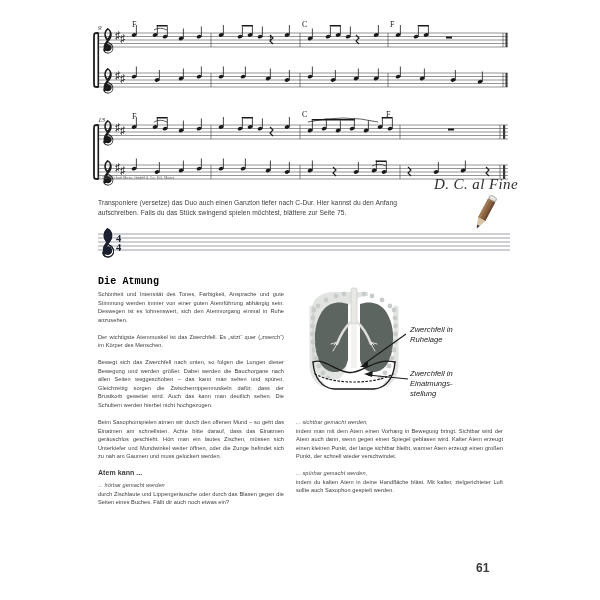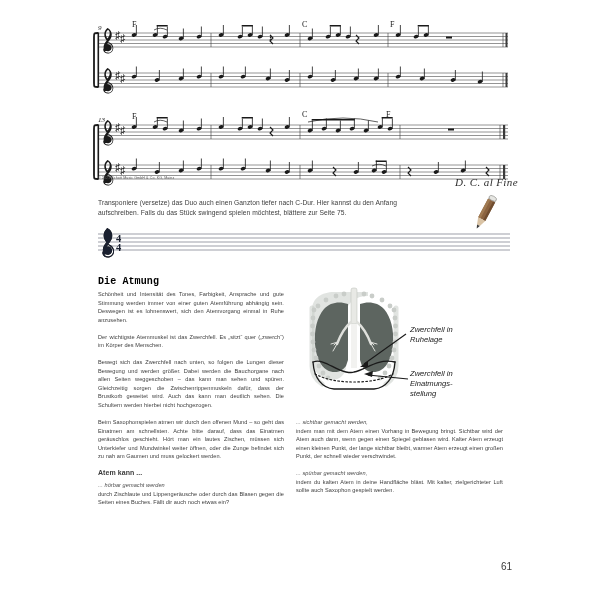--- a/index.html
+++ b/index.html
@@ -42,21 +42,21 @@
     font-family: "Liberation Sans", sans-serif;
     white-space: nowrap;
   }
 
   .dc-al-fine {
     position: absolute;
     right: 82px;
     top: 176px;
     font-family: "Liberation Serif", serif;
     font-style: italic;
-    font-size: 11px;
+    font-size: 15px;
     color: #2e2e2e;
     letter-spacing: 0.4px;
   }
 
   
   .instruction {
     position: absolute;
     left: 98px;
     top: 198px;
     width: 340px;
@@ -141,24 +141,23 @@
     width: 212px;
     height: 132px;
     font-style: italic;
   }
 
   
   .page-number {
     position: absolute;
     left: 476px;
     top: 561px;
-    font-size: 10px;
-    font-weight: normal;
+    font-size: 12px;
+    font-weight: bold;
     color: #3b3b3b;
-    margin-left: 25px;
   }
 </style>
 </head>
 <body>
 
 <div class="page">
 
   <div class="score">
     <svg width="430" height="172" viewBox="0 0 430 172" xmlns="http://www.w3.org/2000/svg">
       <defs>

